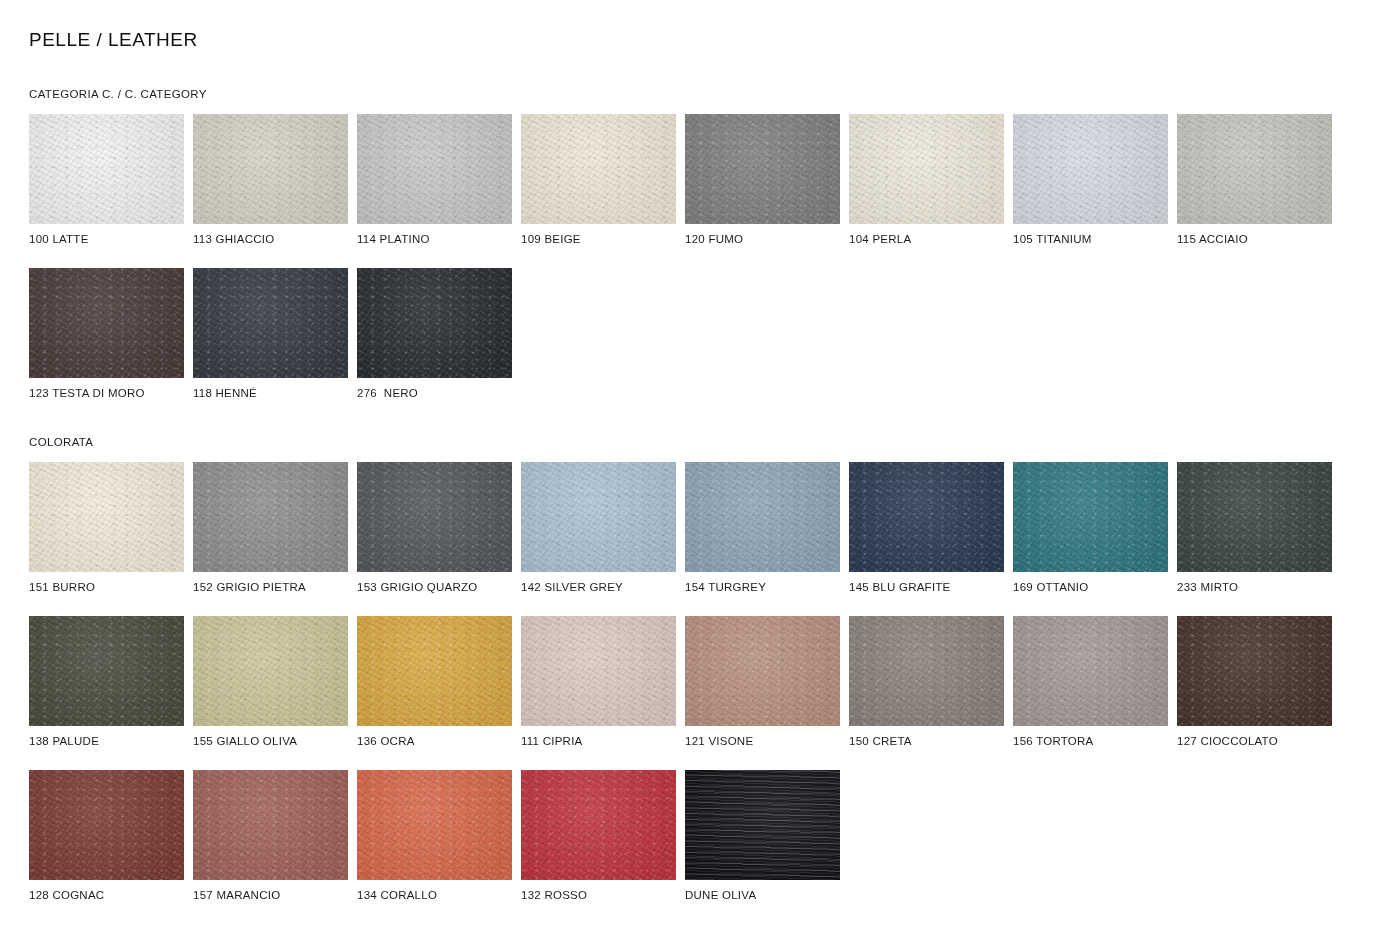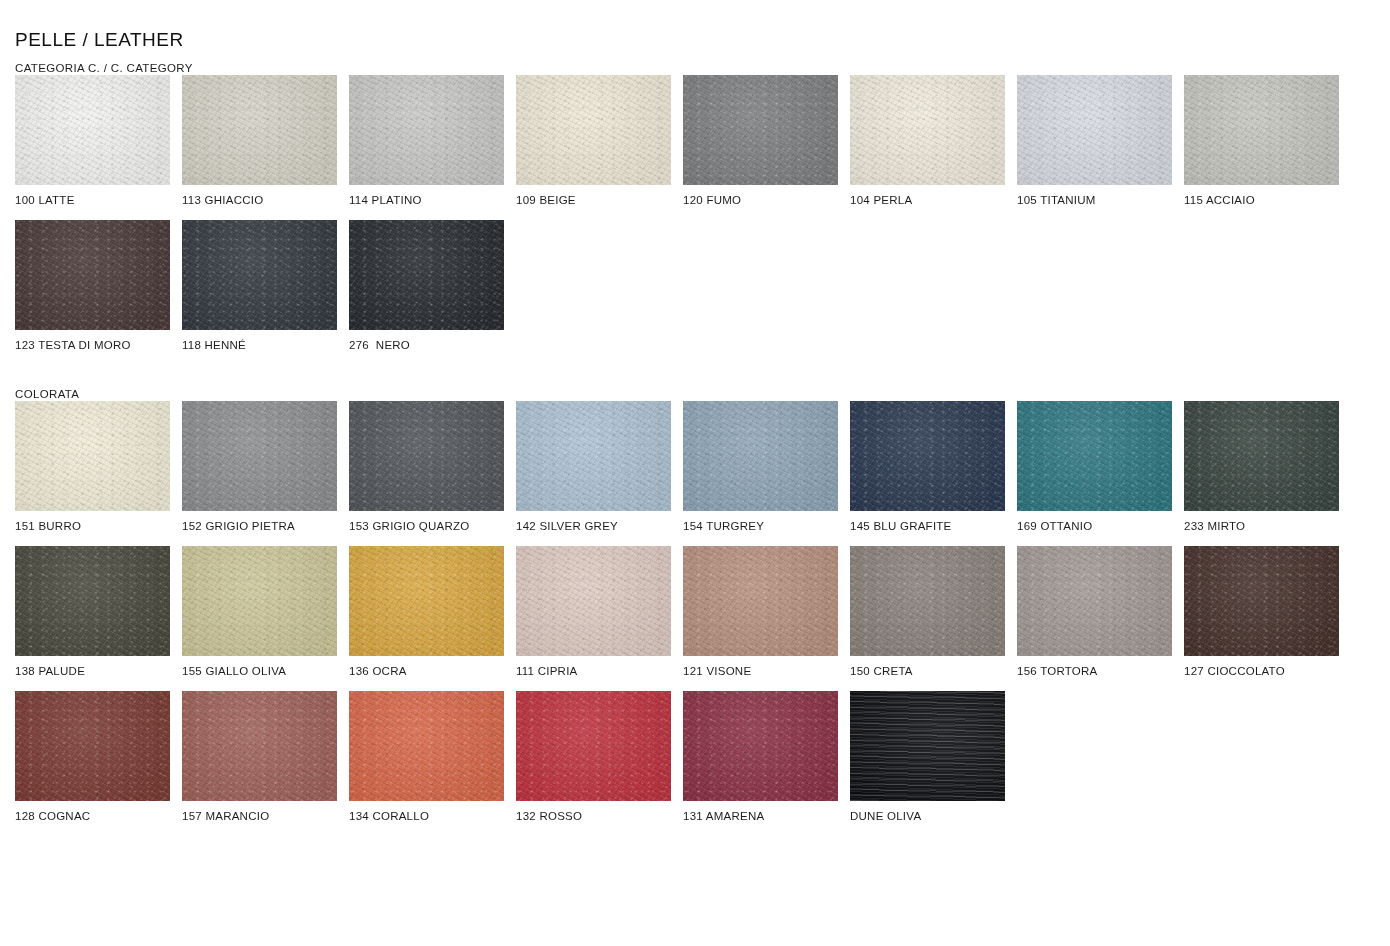--- a/index.html
+++ b/index.html
@@ -13,49 +13,51 @@
     font-family: "Liberation Sans", sans-serif;
     color: #1a1a1a;
     overflow: hidden;
     position: relative;
   }
   .page {
     position: relative;
     width: 1390px;
     height: 936px;
     box-sizing: border-box;
-    padding: 0 15px;
+    padding: 0 29px;
   }
   .page-title {
     font-size: 19px;
     font-weight: 400;
     letter-spacing: 0.5px;
     color: #111111;
     margin: 0;
     padding-top: 28px;
     line-height: 24px;
   }
   .section-header {
     font-size: 11.5px;
     font-weight: 400;
     letter-spacing: 0.35px;
     color: #1d1d1d;
     line-height: 14px;
   }
   .section-header.cat {
-    margin-top: 9px;
+    margin-top: 35px;
   }
   .section-header.colorata {
     margin-top: 0;
   }
   .grid {
     display: grid;
     grid-template-columns: repeat(8, 155px);
     column-gap: 12px;
     row-gap: 0;
+    margin-top: 13px;
+    gap: 9px;
   }
   .swatch-cell {
     width: 155px;
     margin-bottom: 13px;
   }
   .swatch {
     width: 155px;
     height: 110px;
     position: relative;
     overflow: hidden;
@@ -252,22 +254,18 @@
       </div>
       <div class="swatch-cell">
         <div class="swatch" style="background-color: rgb(217, 104, 74);"></div>
         <div class="swatch-label">134 CORALLO</div>
       </div>
       <div class="swatch-cell">
         <div class="swatch" style="background-color: rgb(192, 51, 64);"></div>
         <div class="swatch-label">132 ROSSO</div>
       </div>
       <div class="swatch-cell">
-        <div class="swatch" style="background-color: rgb(140, 50, 70);"></div>
-        <div class="swatch-label">131 AMARENA</div>
-      </div>
-      <div class="swatch-cell">
         <div class="swatch texture-ribbed" style="background-color: rgb(21, 22, 26);"></div>
         <div class="swatch-label">DUNE OLIVA</div>
       </div>
     </div>
 
 </div>
 
 </body></html>

